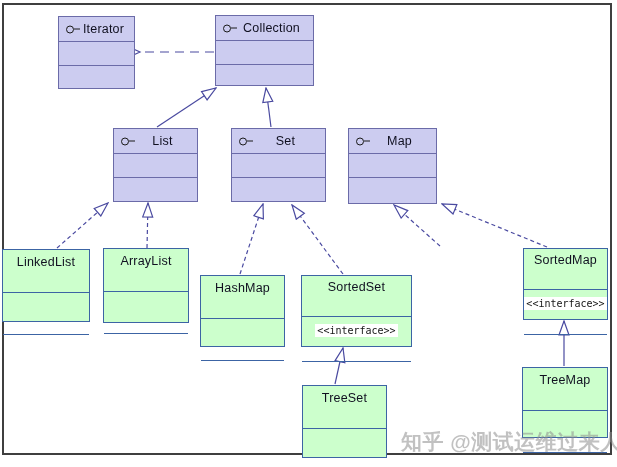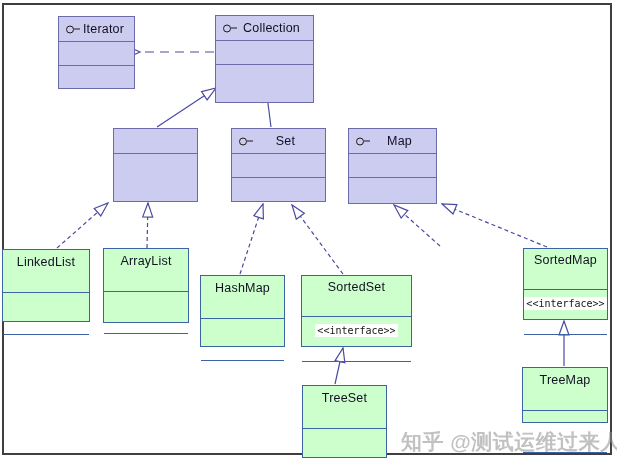--- a/index.html
+++ b/index.html
@@ -86,33 +86,40 @@
       <span class="lollipop">
           <span class="circ"></span>
           <span class="stem"></span>
         </span>
       <span style="margin-left:14px">Iterator</span>
     </div>
     <div class="row mid"></div>
     <div class="row bot"></div>
   </div>
 
-  <div class="uml-box purple" style="left:215px;top:15px;width:99px;height:88px">
+  <div class="uml-box purple" style="left:215px;top:15px;width:99px;height:71px">
     <div class="row title">
       <span class="lollipop">
           <span class="circ"></span>
           <span class="stem"></span>
         </span>
       <span style="margin-left:14px">Collection</span>
     </div>
     <div class="row mid"></div>
     <div class="row bot"></div>
   </div>
 
   <div class="uml-box purple" style="left:113px;top:128px;width:85px;height:74px">
+    <div class="row title">
+      <span class="lollipop">
+          <span class="circ"></span>
+          <span class="stem"></span>
+        </span>
+      <span style="margin-left:14px">List</span>
+    </div>
     <div class="row mid"></div>
     <div class="row bot"></div>
   </div>
 
   <div class="uml-box purple" style="left:231px;top:128px;width:95px;height:74px">
     <div class="row title">
       <span class="lollipop">
           <span class="circ"></span>
           <span class="stem"></span>
         </span>
@@ -180,21 +187,21 @@
   </div>
 
   <div class="uml-box green" style="left:302px;top:385px;width:85px;height:73px">
     <div class="row title">
       <span>TreeSet</span>
     </div>
     <div class="row mid"></div>
     <div class="row bot"></div>
   </div>
 
-  <div class="uml-box green" style="left:522px;top:367px;width:86px;height:56px">
+  <div class="uml-box green" style="left:522px;top:367px;width:86px;height:71px">
     <div class="row title">
       <span>TreeMap</span>
     </div>
     <div class="row mid"></div>
     <div class="row bot"></div>
   </div>
 
   <div class="watermark">知乎 @测试运维过来人</div>
 
 </div>

